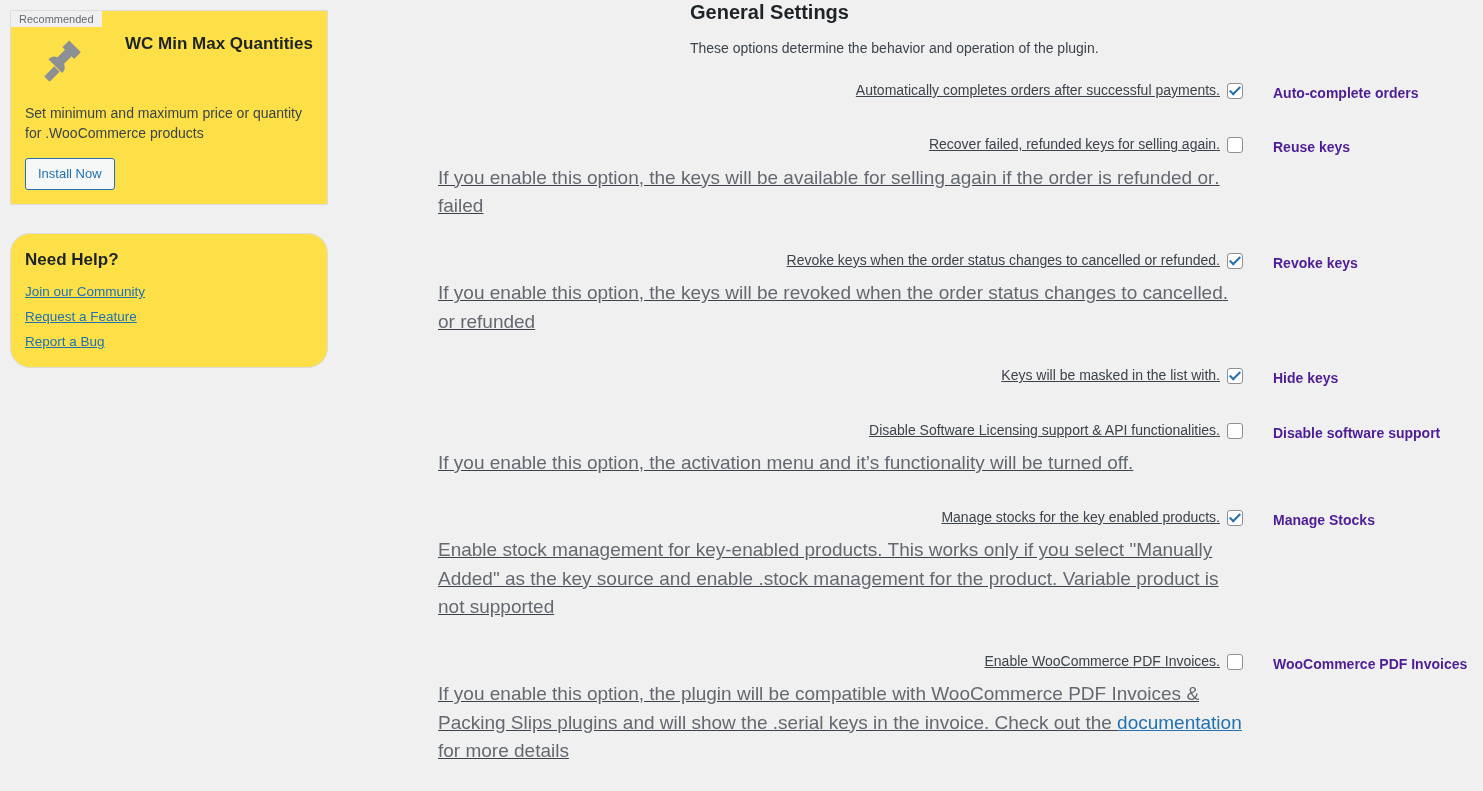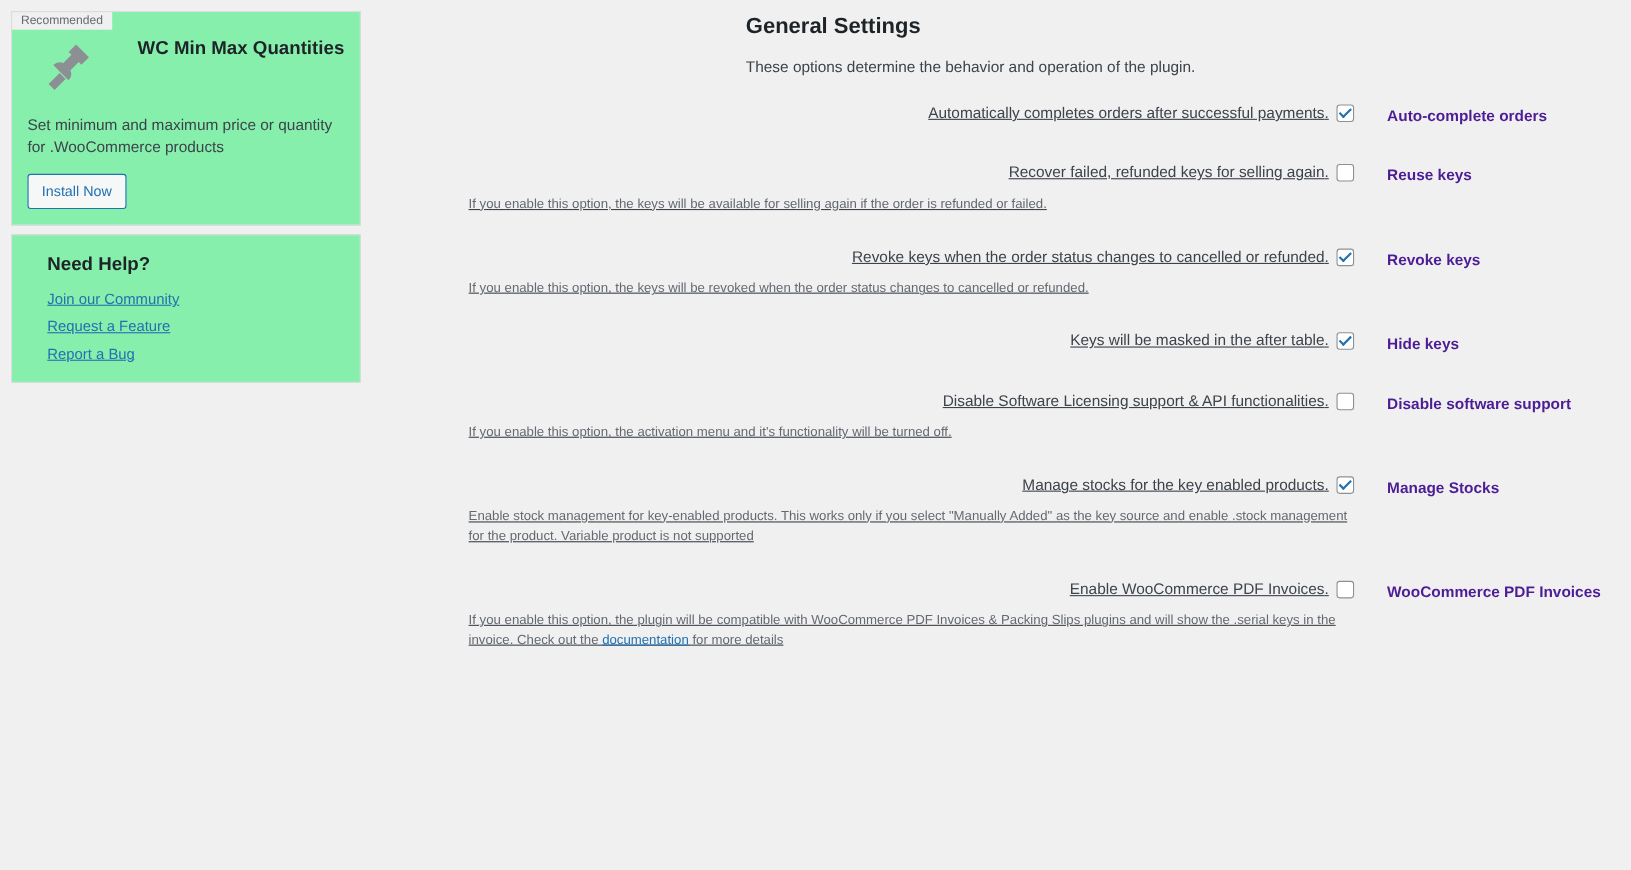--- a/index.html
+++ b/index.html
@@ -15,25 +15,25 @@
     height: 791px;
     overflow: hidden;
     background: #f0f0f1;
     direction: rtl;
   }
 
   
   .settings-wrap {
     position: absolute;
     top: 0;
-    right: 12px;
+    right: 0;
     width: 1148px;
     height: 595px;
     box-sizing: border-box;
-    padding: 12px 0 0 0;
+    padding: 0 0 0 0;
   }
   .section-title {
     text-align: left;
     font-size: 20px;
     font-weight: bold;
     color: #1d2327;
     margin: 0 0 0 355px;
     padding: 0;
     line-height: 24px;
   }
@@ -99,44 +99,44 @@
   }
   .cb-label {
     font-size: 14px;
     color: #3c434a;
     line-height: 1.4;
     text-align: left;
     direction: rtl;
   }
   .desc {
     margin: 9px 0 0 0;
-    font-size: 12px;
+    font-size: 19px;
     color: #646970;
     line-height: 1.5;
     text-align: left;
     max-width: 805px;
     direction: rtl;
   }
   .desc a {
     color: #2271b1;
   }
 
   
   .meta-col {
     position: absolute;
     top: 10px;
     left: 10px;
     width: 318px;
     direction: rtl;
   }
   .card {
-    background: #86efac;
+    background: #fde047;
     border: 1px solid #dcdcde;
     box-sizing: border-box;
-    margin-bottom: 8px;
+    margin-bottom: 28px;
     position: relative;
   }
   .ribbon {
     position: absolute;
     top: 0;
     left: 0;
     background: #f0f0f1;
     color: #646970;
     font-size: 11px;
     padding: 2px 8px;
@@ -180,21 +180,22 @@
     border: 1px solid #2271b1;
     color: #2271b1;
     border-radius: 3px;
     font-size: 13px;
     padding: 5px 12px;
     line-height: 1.6;
     cursor: pointer;
     font-family: "Liberation Sans", sans-serif;
   }
   .help-card {
-    padding: 16px 14px 18px 32px;
+    padding: 16px 14px 18px 14px;
+    border-radius: 20px;
   }
   .help-title {
     font-size: 17px;
     font-weight: bold;
     color: #1d2327;
     text-align: left;
     margin: 0 0 14px 0;
   }
   .help-link {
     display: block;
@@ -246,21 +247,21 @@
             </div>
             <p class="desc">.If you enable this option, the keys will be revoked when the order status changes to cancelled or refunded</p>
           </td>
         </tr>
 
         <tr>
           <th>Hide keys</th>
           <td>
             <div class="field-row">
               <input type="checkbox" class="cb" checked="" style="">
-              <span class="cb-label">.Keys will be masked in the after table</span>
+              <span class="cb-label">.Keys will be masked in the list with</span>
             </div>
           </td>
         </tr>
 
         <tr>
           <th>Disable software support</th>
           <td>
             <div class="field-row">
               <input type="checkbox" class="cb" style="">
               <span class="cb-label">.Disable Software Licensing support &amp; API functionalities</span>

